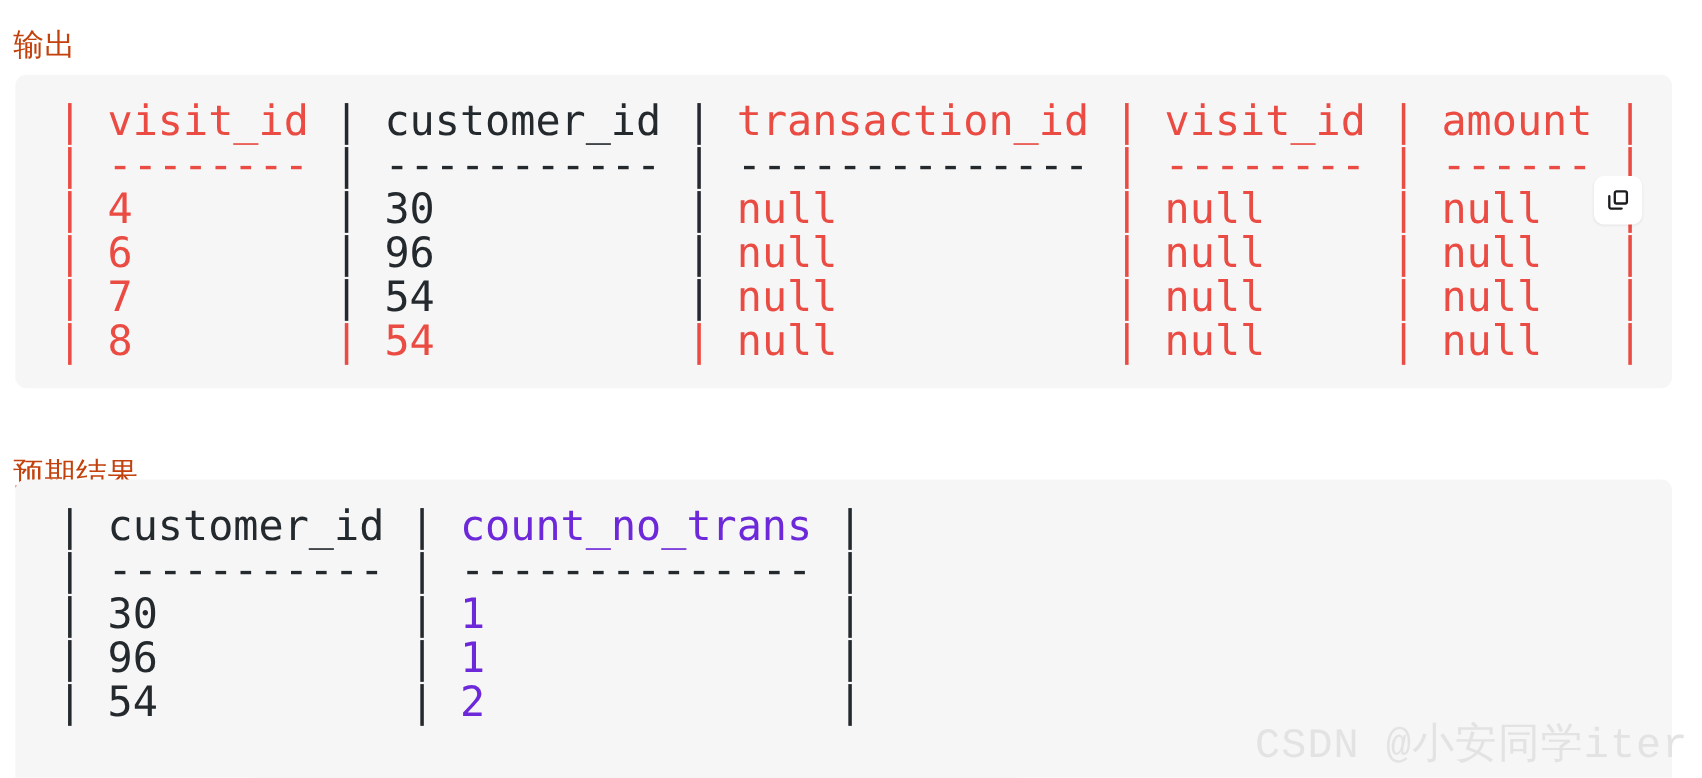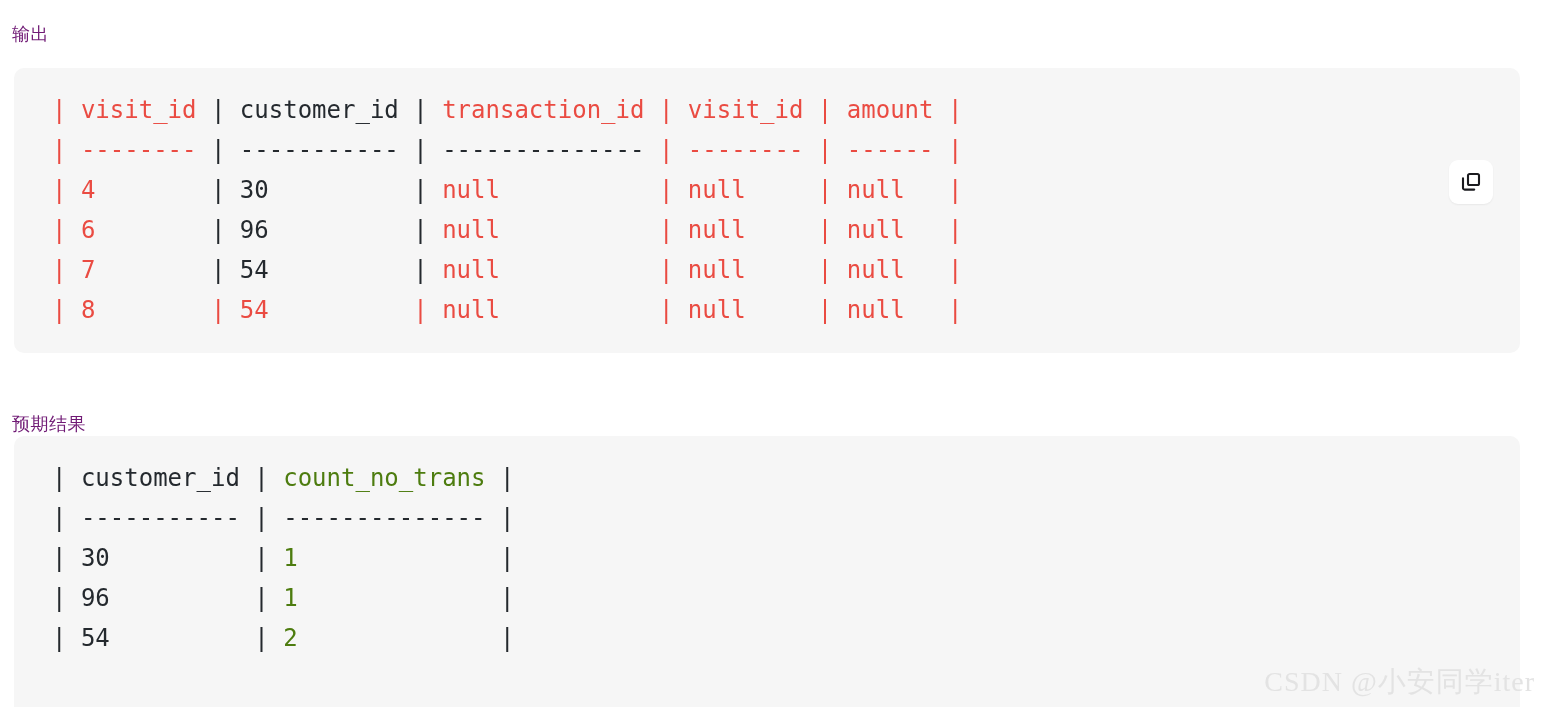--- a/index.html
+++ b/index.html
@@ -13,22 +13,22 @@
     position: relative;
     overflow: hidden;
     font-family: "Liberation Sans", sans-serif;
     -webkit-font-smoothing: antialiased;
   }
 
   .section-label {
     position: absolute;
     left: 12px;
     font-family: "Liberation Sans", sans-serif;
-    font-size: 18px;
-    color: #701a75;
+    font-size: 28px;
+    color: #c2410c;
     letter-spacing: 0.5px;
     white-space: nowrap;
   }
   #label-output { top: 22px; }
   #label-expected { top: 412px; }
 
   .code-block {
     position: absolute;
     left: 14px;
     width: 1506px;
@@ -37,31 +37,31 @@
     box-sizing: border-box;
     padding: 22px 0 20px 0;
   }
   #block-output { top: 68px; height: 285px; }
   #block-expected { top: 436px; height: 290px; }
 
   .code-pre {
     margin: 0;
     padding: 0 0 0 38px;
     font-family: "DejaVu Sans Mono", "Liberation Mono", monospace;
-    font-size: 24px;
+    font-size: 38px;
     line-height: 40px;
     white-space: pre;
     color: #24292e;
     letter-spacing: 0px;
   }
   .code-line { display: block; height: 40px; white-space: pre; }
 
   .tok-red   { color: #ea4b42; }
   .tok-dark  { color: #24292e; }
-  .tok-green { color: #4d7c0f; }
+  .tok-green { color: #6d28d9; }
 
   .copy-button {
     position: absolute;
     top: 92px;
     right: 27px;
     width: 44px;
     height: 44px;
     background: #ffffff;
     border: none;
     border-radius: 9px;
@@ -71,22 +71,22 @@
     padding: 0;
     cursor: pointer;
     box-shadow: 0 1px 2px rgba(0,0,0,0.06);
   }
   .copy-button svg { display: block; }
 
   .watermark {
     position: absolute;
     right: 12px;
     bottom: 6px;
-    font-family: Liberation Serif, serif;
-    font-size: 28px;
+    font-family: Liberation Mono, monospace;
+    font-size: 38px;
     color: #e3e3e3;
     white-space: nowrap;
     pointer-events: none;
     letter-spacing: 1px;
   }
 </style>
 </head>
 <body>
 
 <div class="section-label" id="label-output">输出</div>

